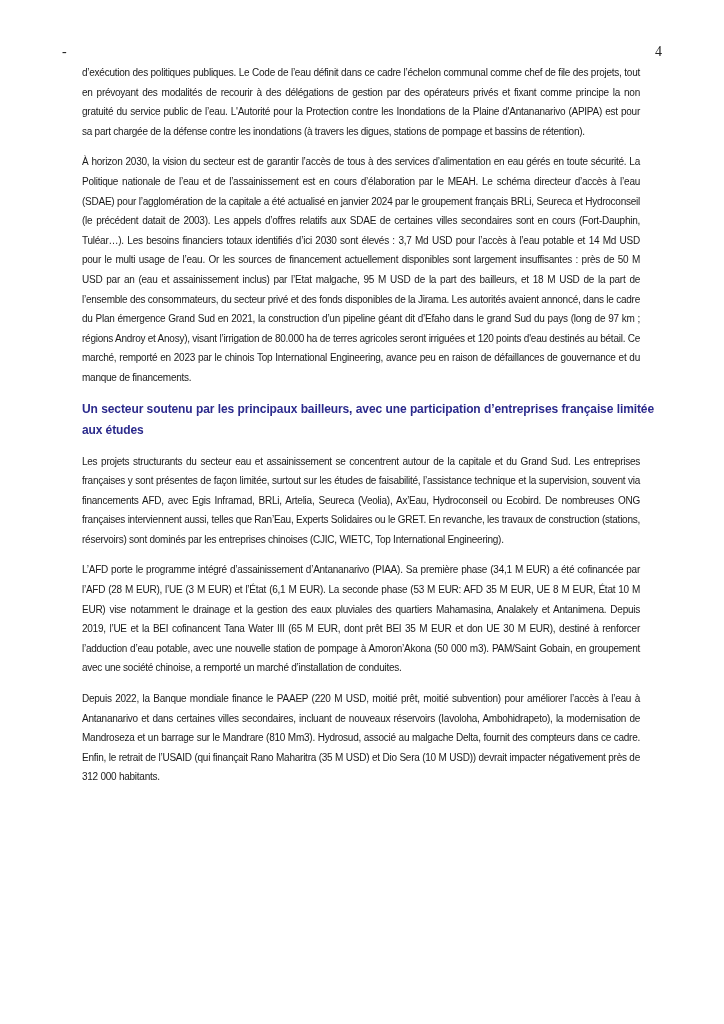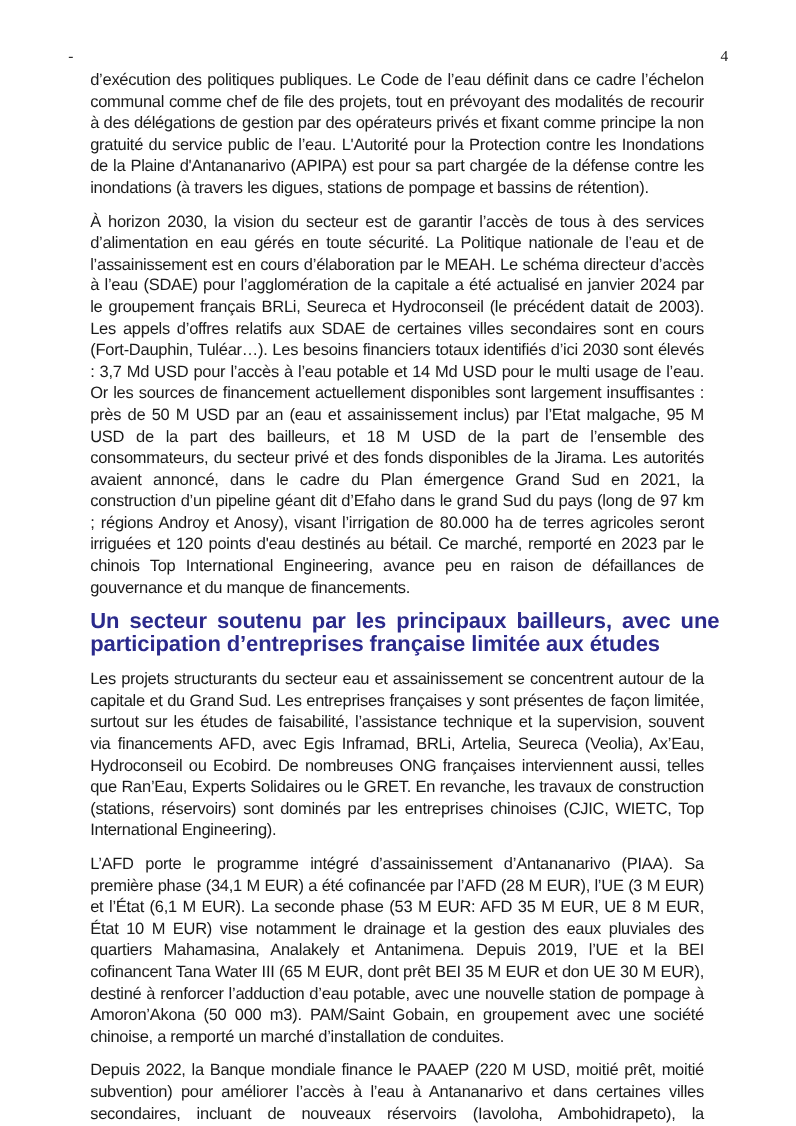--- a/index.html
+++ b/index.html
@@ -4,24 +4,24 @@
 <style>
   html, body { margin: 0; padding: 0; background: #ffffff; }
   body { width: 724px; height: 1024px; position: relative; overflow: hidden;
          font-family: "Liberation Sans", "DejaVu Sans", sans-serif; color: #1a1a1a; }
   .page { position: absolute; left: 0; top: 0; width: 724px; height: 1024px; background: #fff; }
   .header { position: absolute; top: 44px; left: 62px; width: 600px; height: 16px;
             font-family: "Liberation Serif", "DejaVu Serif", serif; font-size: 14px; color: #222; }
   .header .dash { position: absolute; left: 0; top: 0; }
   .header .pnum { position: absolute; right: 0; top: 0; }
   .content { position: absolute; top: 63px; left: 82px; width: 572px; }
-  p { margin: 0 14px 11px 0; font-size: 15px; line-height: 19.6px; text-align: justify;
+  p { margin: 0 14px 11px 0; font-size: 10px; line-height: 19.6px; text-align: justify;
       letter-spacing: -0.25px; font-stretch: condensed; }
   p b { font-weight: normal; }
-  h2 { margin: 2px 0 11px 0; font-size: 20px; line-height: 21px; font-weight: bold;
+  h2 { margin: 2px 0 11px 0; font-size: 12px; line-height: 21px; font-weight: bold;
        color: #2b2a8c; text-align: justify; letter-spacing: -0.1px; }
 </style>
 </head>
 <body>
 
 <div class="page">
   <div class="header">
     <span class="dash">-</span>
     <span class="pnum">4</span>
   </div>

